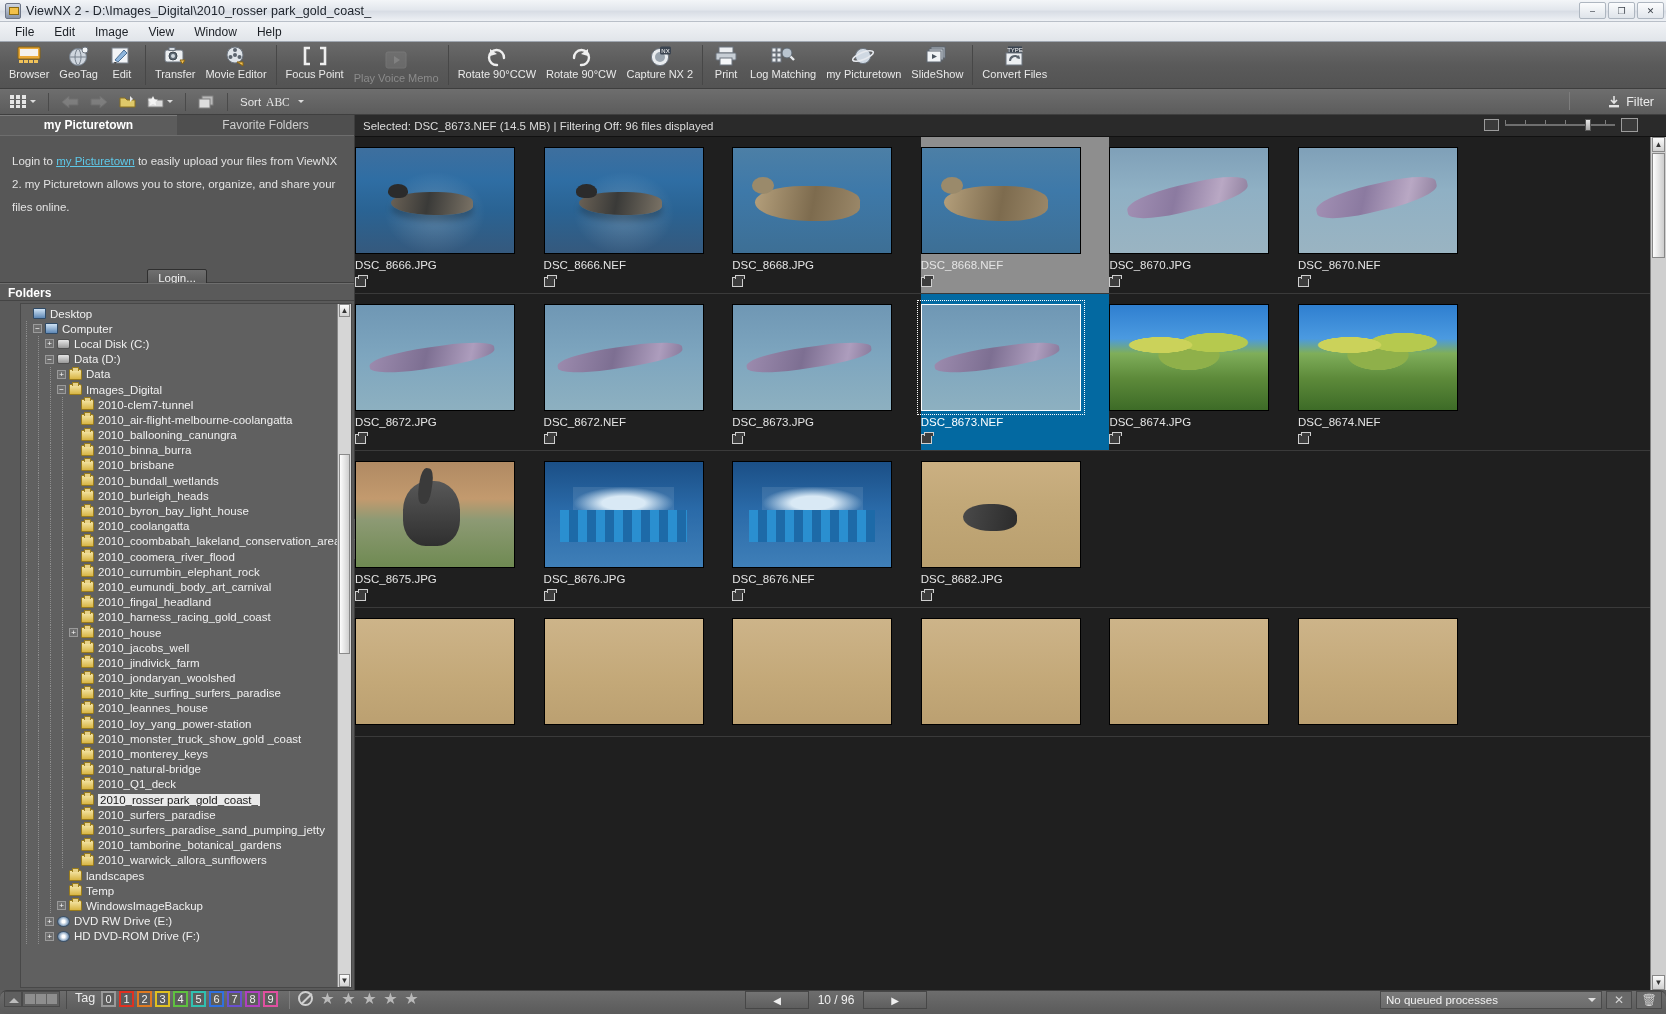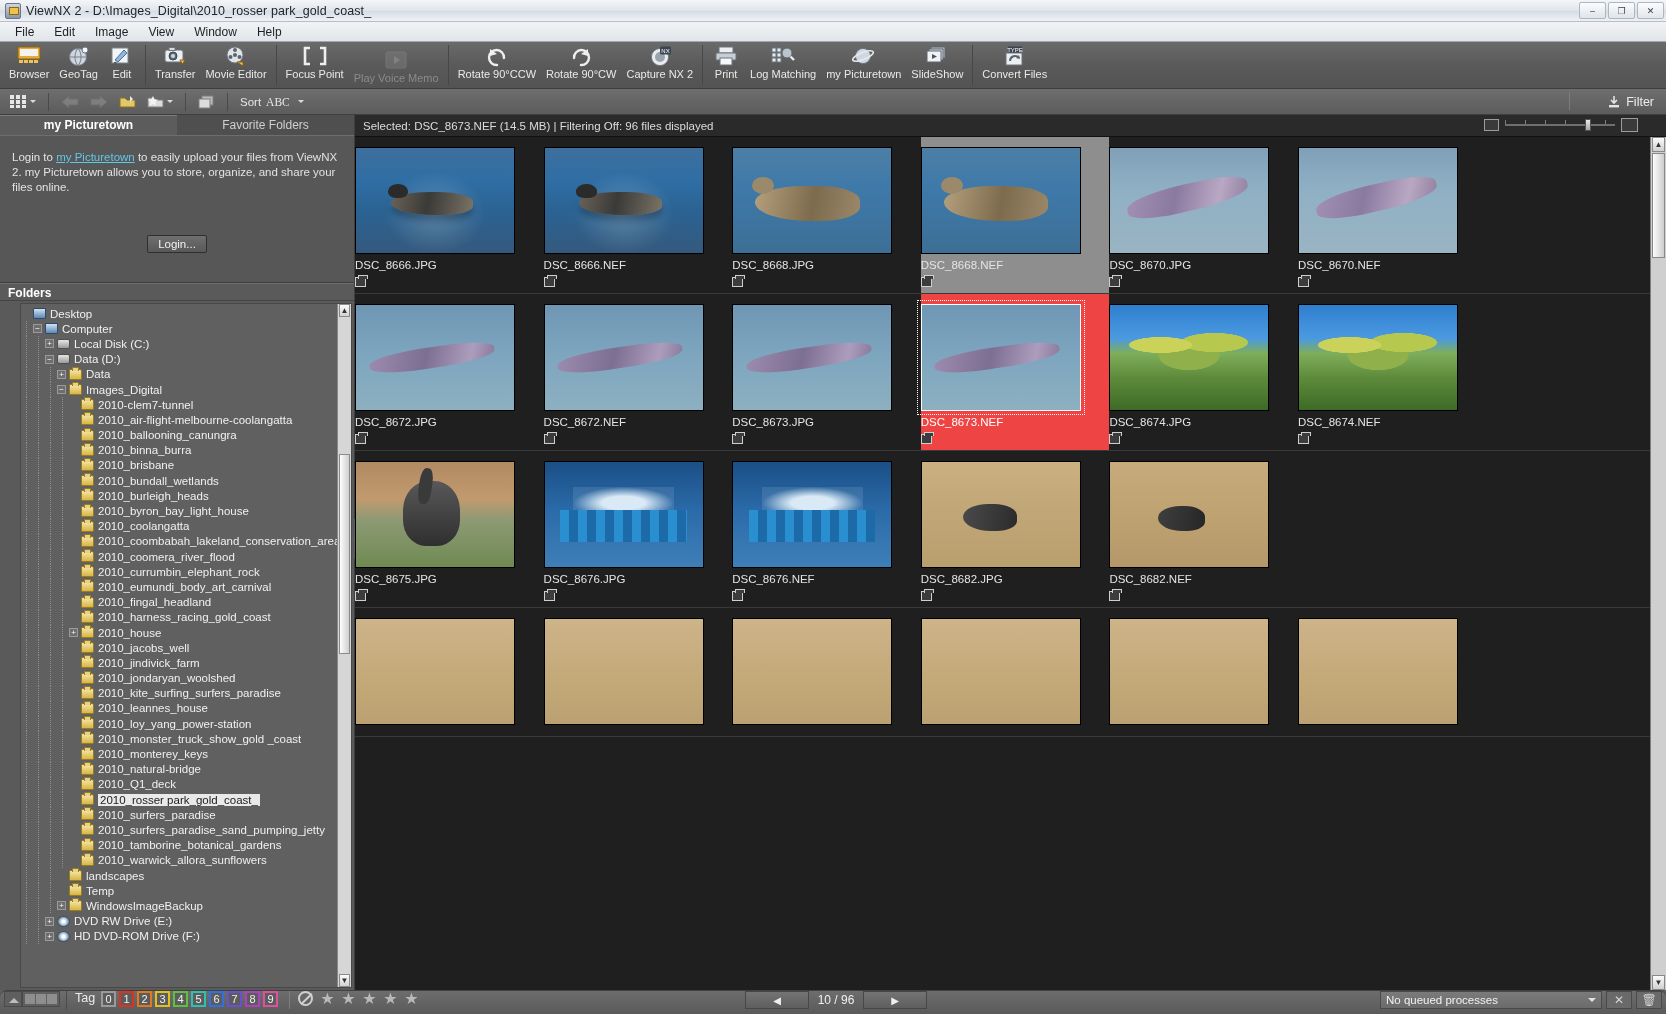--- a/index.html
+++ b/index.html
@@ -90,23 +90,23 @@
   .ltab.active{ background:#5c5c5c; color:#ffffff; font-weight:bold;
     box-shadow: inset 0 1px 0 #7c7c7c; }
   .ltab.active:after{
     content:""; position:absolute; right:-12px; top:0; width:0;height:0;
     border-top:20px solid #5c5c5c; border-right:12px solid transparent;
   }
   #ptpanel{
     background:#575757; margin:0; padding:14px 12px 8px 12px; height:148px;
     border-bottom:1px solid #3f3f3f; border-top:1px solid #6d6d6d;
   }
-  #pttext{ font-size:11.5px; line-height:15px; color:#e2e2e2; }
+  #pttext{ font-size:11.5px; line-height:23px; color:#e2e2e2; }
   #pttext a{ color:#5ec8e8; text-decoration:underline; }
-  #loginrow{ display:flex; justify-content:center; margin-top:40px; }
+  #loginrow{ display:flex; justify-content:center; margin-top:50px; }
   #loginbtn{
     border:1px solid #2f2f2f; background:linear-gradient(#6f6f6f,#585858);
     color:#f0f0f0; font-size:11.5px; padding:2px 10px; border-radius:2px;
   }
   #foldershdr{
     height:18px; line-height:18px; padding-left:8px; font-weight:bold;
     font-size:12px; color:#ffffff; background:#5a5a5a;
     border-bottom:1px solid #444; border-top:1px solid #6e6e6e;
   }
   #treewrap{ flex:1; position:relative; overflow:hidden; background:#606060;
@@ -1016,21 +1016,21 @@
             </div>
             <div class="cell">
               <div class="thumbbox">
                 <div class="ph ph-fish2"></div>
               </div>
               <div class="cap">DSC_8673.JPG</div>
               <div class="meta">
                 <span class="metaic"></span>
               </div>
             </div>
-            <div class="cell selected selrow" style="background: #ef4444;">
+            <div class="cell selected selrow" style="background: #0369a1;">
               <div class="thumbbox">
                 <div class="ph ph-fish2"></div>
               </div>
               <div class="cap">DSC_8673.NEF</div>
               <div class="meta">
                 <span class="metaic"></span>
               </div>
             </div>
             <div class="cell">
               <div class="thumbbox">
@@ -1078,29 +1078,20 @@
               <div class="cap">DSC_8676.NEF</div>
               <div class="meta">
                 <span class="metaic"></span>
               </div>
             </div>
             <div class="cell">
               <div class="thumbbox">
                 <div class="ph ph-sand"></div>
               </div>
               <div class="cap">DSC_8682.JPG</div>
-              <div class="meta">
-                <span class="metaic"></span>
-              </div>
-            </div>
-            <div class="cell">
-              <div class="thumbbox">
-                <div class="ph ph-sand2"></div>
-              </div>
-              <div class="cap">DSC_8682.NEF</div>
               <div class="meta">
                 <span class="metaic"></span>
               </div>
             </div>
           </div>
           <div class="rowsep"></div>
           <div class="gridrow">
             <div class="cell">
               <div class="thumbbox">
                 <div class="ph ph-sand3"></div>

